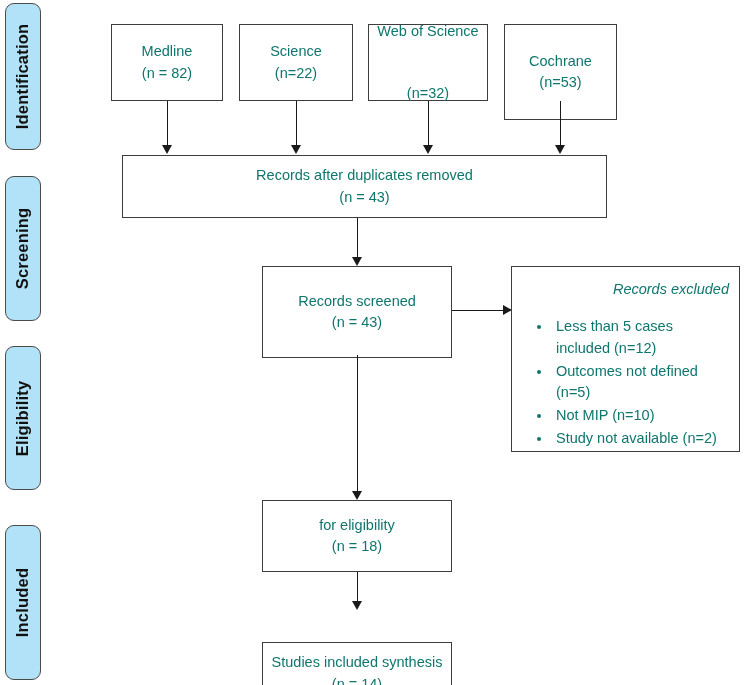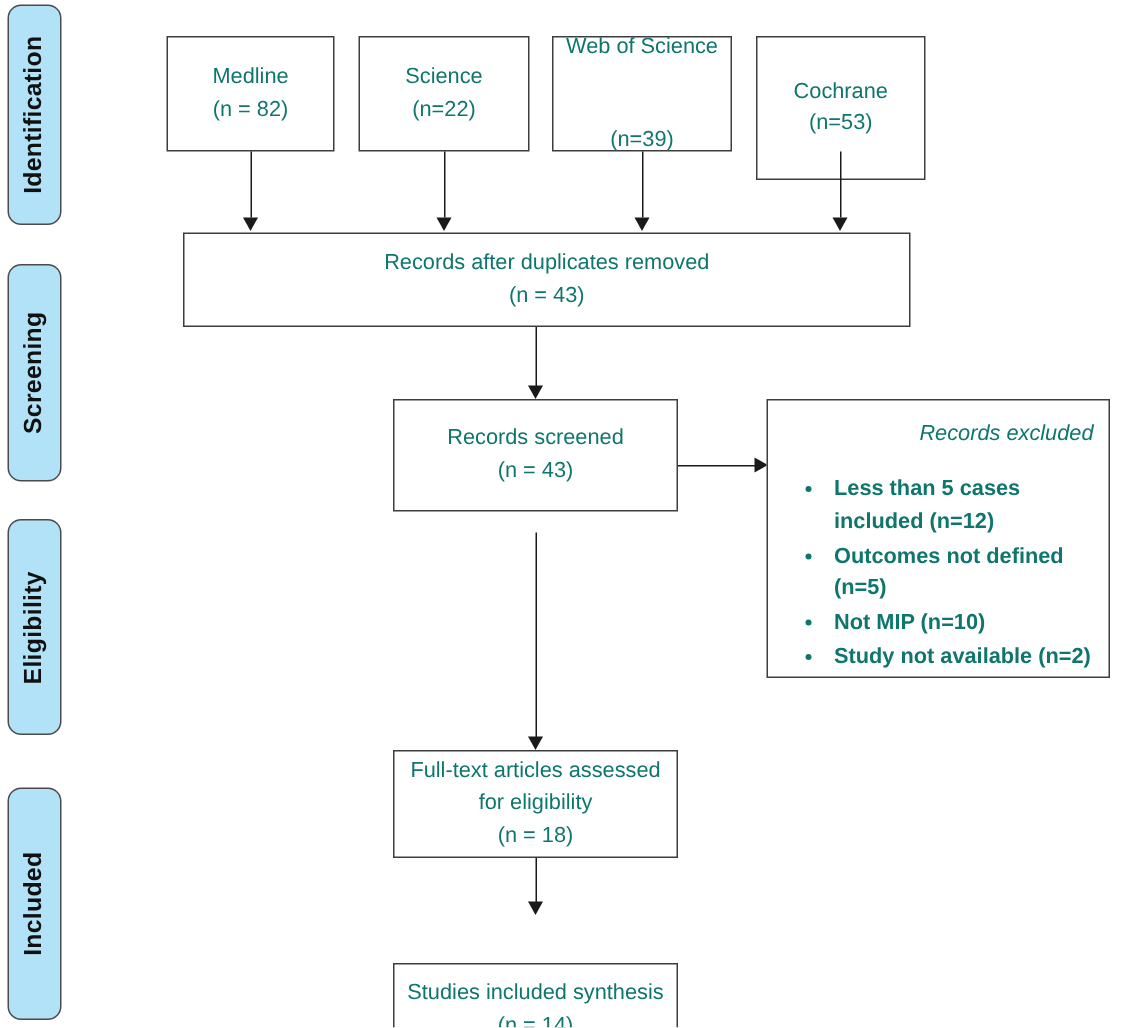--- a/index.html
+++ b/index.html
@@ -69,21 +69,20 @@
     font-size: 14.5px;
     line-height: 1.45;
     font-style: italic;
   }
   .excluded-list {
     margin: 16px 0 0 0;
     padding-left: 30px;
     text-align: left;
     font-size: 14.5px;
     line-height: 1.5;
-    font-weight: bold;
   }
   .excluded-list li {
     margin-bottom: 1px;
     padding-left: 4px;
   }
 
   
   .v-line {
     position: absolute;
     width: 0;
@@ -137,21 +136,21 @@
     <span class="line">(n = 82)</span>
   </div>
 
   <div class="flow-box" style="left:239px; top:24px; width:114px; height:77px;">
     <span class="line">Science</span>
     <span class="line">(n=22)</span>
   </div>
 
   <div class="flow-box" style="left:368px; top:24px; width:120px; height:77px;gap:40px;">
     <span class="line">Web of Science</span>
-    <span class="line">(n=39)</span>
+    <span class="line">(n=32)</span>
   </div>
 
   <div class="flow-box" style="left:504px; top:24px; width:113px; height:96px;">
     <span class="line">Cochrane</span>
     <span class="line">(n=53)</span>
   </div>
 
   <div class="v-line" style="left:167px; top:101px; height:44px;"></div>
   <div class="arrow-down" style="left:162px; top:145px;"></div>
 
@@ -165,21 +164,21 @@
   <div class="arrow-down" style="left:555px; top:145px;"></div>
 
   <div class="flow-box" style="left:122px; top:155px; width:485px; height:63px;">
     <span class="line">Records after duplicates removed</span>
     <span class="line">(n = 43)</span>
   </div>
 
   <div class="v-line" style="left:357px; top:218px; height:40px;"></div>
   <div class="arrow-down" style="left:352px; top:257px;"></div>
 
-  <div class="flow-box" style="left:262px; top:266px; width:190px; height:75px;">
+  <div class="flow-box" style="left:262px; top:266px; width:190px; height:92px;">
     <span class="line">Records screened</span>
     <span class="line">(n = 43)</span>
   </div>
 
   <div class="h-line" style="left:452px; top:310px; width:52px;"></div>
   <div class="arrow-right" style="left:503px; top:305px;"></div>
 
   <div class="flow-box excluded-box" style="left:511px; top:266px; width:229px; height:186px;">
     <div class="excluded-head">
       <span class="line">Records excluded</span>
@@ -189,21 +188,20 @@
       <li>Outcomes not defined (n=5)</li>
       <li>Not MIP (n=10)</li>
       <li>Study not available (n=2)</li>
     </ul>
   </div>
 
   <div class="v-line" style="left:357px; top:355px; height:137px;"></div>
   <div class="arrow-down" style="left:352px; top:491px;"></div>
 
   <div class="flow-box" style="left:262px; top:500px; width:190px; height:72px;">
-    <span class="line">Full-text articles assessed</span>
     <span class="line">for eligibility</span>
     <span class="line">(n = 18)</span>
   </div>
 
   <div class="v-line" style="left:357px; top:572px; height:30px;"></div>
   <div class="arrow-down" style="left:352px; top:601px;"></div>
 
   <div class="flow-box" style="left:262px; top:610px; width:190px; height:63px;margin-top:32px;">
     <span class="line">Studies included synthesis</span>
     <span class="line">(n = 14)</span>

